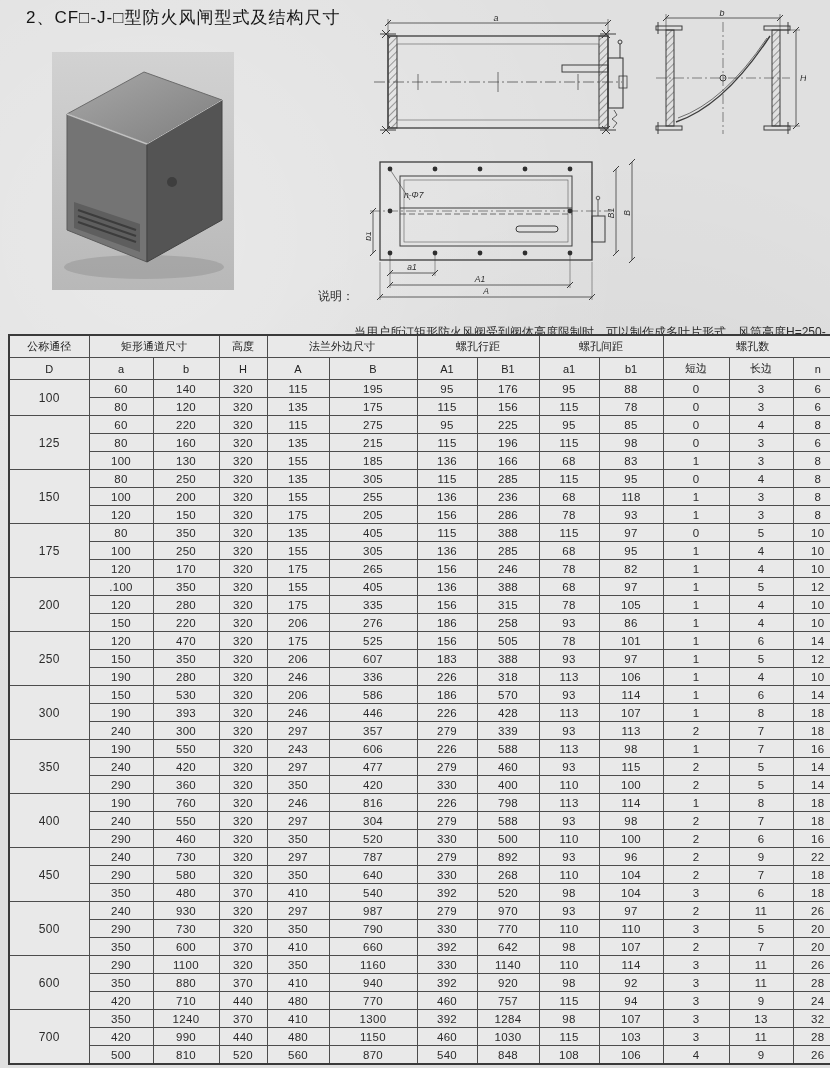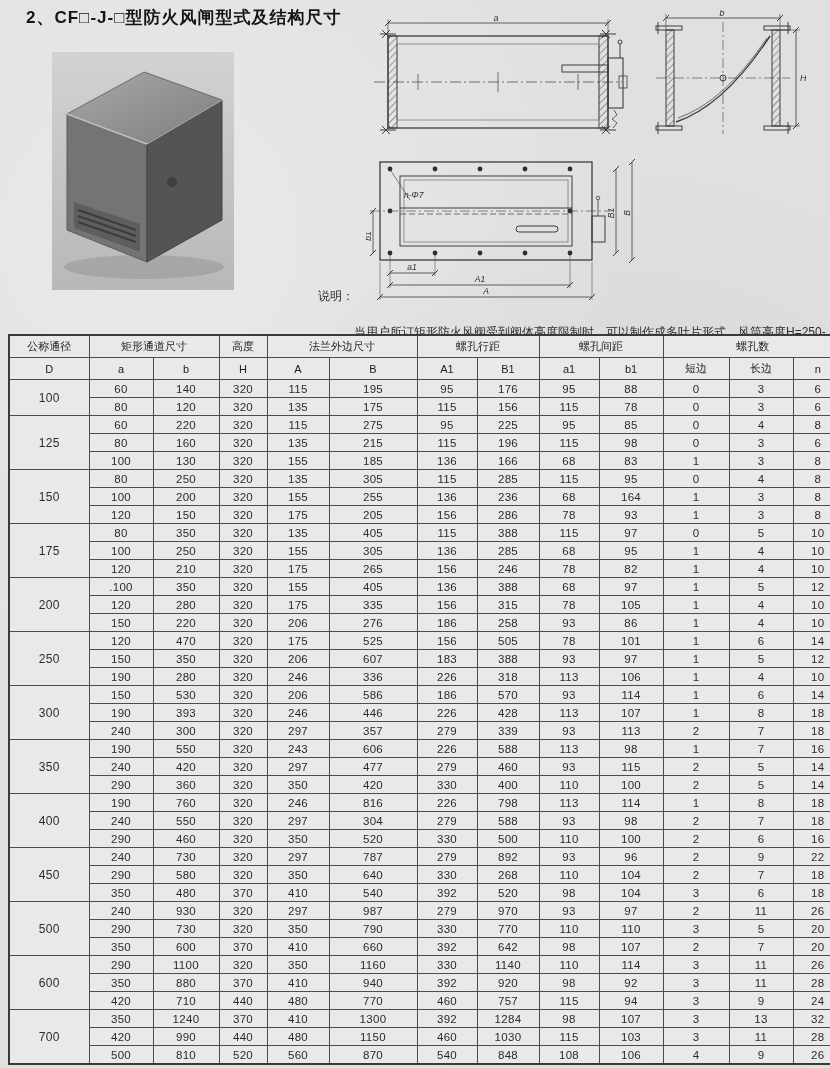--- a/index.html
+++ b/index.html
@@ -7,21 +7,21 @@
     width:830px;height:1068px;position:relative;overflow:hidden;
     font-family:"Liberation Sans",sans-serif;
     background:
       radial-gradient(circle at 18% 22%, rgba(255,255,255,.30), transparent 45%),
       radial-gradient(circle at 75% 60%, rgba(0,0,0,.05), transparent 55%),
       #e0e0e0;
     color:#222;
   }
   .abs{position:absolute;}
   
-  #title{left:26px;top:6px;font-size:17px;font-weight:bold;letter-spacing:1px;color:#151515;}
+  #title{left:26px;top:6px;font-size:17px;font-weight:normal;letter-spacing:1px;color:#151515;}
   
   #photo{left:52px;top:52px;width:182px;height:238px;}
   
   #draw-side{left:370px;top:14px;width:258px;height:132px;}
   #draw-section{left:642px;top:10px;width:164px;height:134px;}
   #draw-flange{left:366px;top:156px;width:284px;height:148px;}
   svg text{font-family:"Liberation Sans",sans-serif;fill:#2e2e2e;}
   
   #note{left:318px;top:287px;width:512px;font-size:12px;line-height:1.5;color:#2d2d2d;display:flex;}
   #note .lbl{white-space:nowrap;flex:0 0 auto;font-family:Liberation Serif, serif;}
@@ -366,21 +366,21 @@
         </tr>
         <tr>
           <td>100</td>
           <td>200</td>
           <td>320</td>
           <td>155</td>
           <td>255</td>
           <td>136</td>
           <td>236</td>
           <td>68</td>
-          <td>164</td>
+          <td>118</td>
           <td>1</td>
           <td>3</td>
           <td>8</td>
         </tr>
         <tr>
           <td>120</td>
           <td>150</td>
           <td>320</td>
           <td>175</td>
           <td>205</td>
@@ -416,21 +416,21 @@
           <td>136</td>
           <td>285</td>
           <td>68</td>
           <td>95</td>
           <td>1</td>
           <td>4</td>
           <td>10</td>
         </tr>
         <tr>
           <td>120</td>
-          <td>210</td>
+          <td>170</td>
           <td>320</td>
           <td>175</td>
           <td>265</td>
           <td>156</td>
           <td>246</td>
           <td>78</td>
           <td>82</td>
           <td>1</td>
           <td>4</td>
           <td>10</td>

